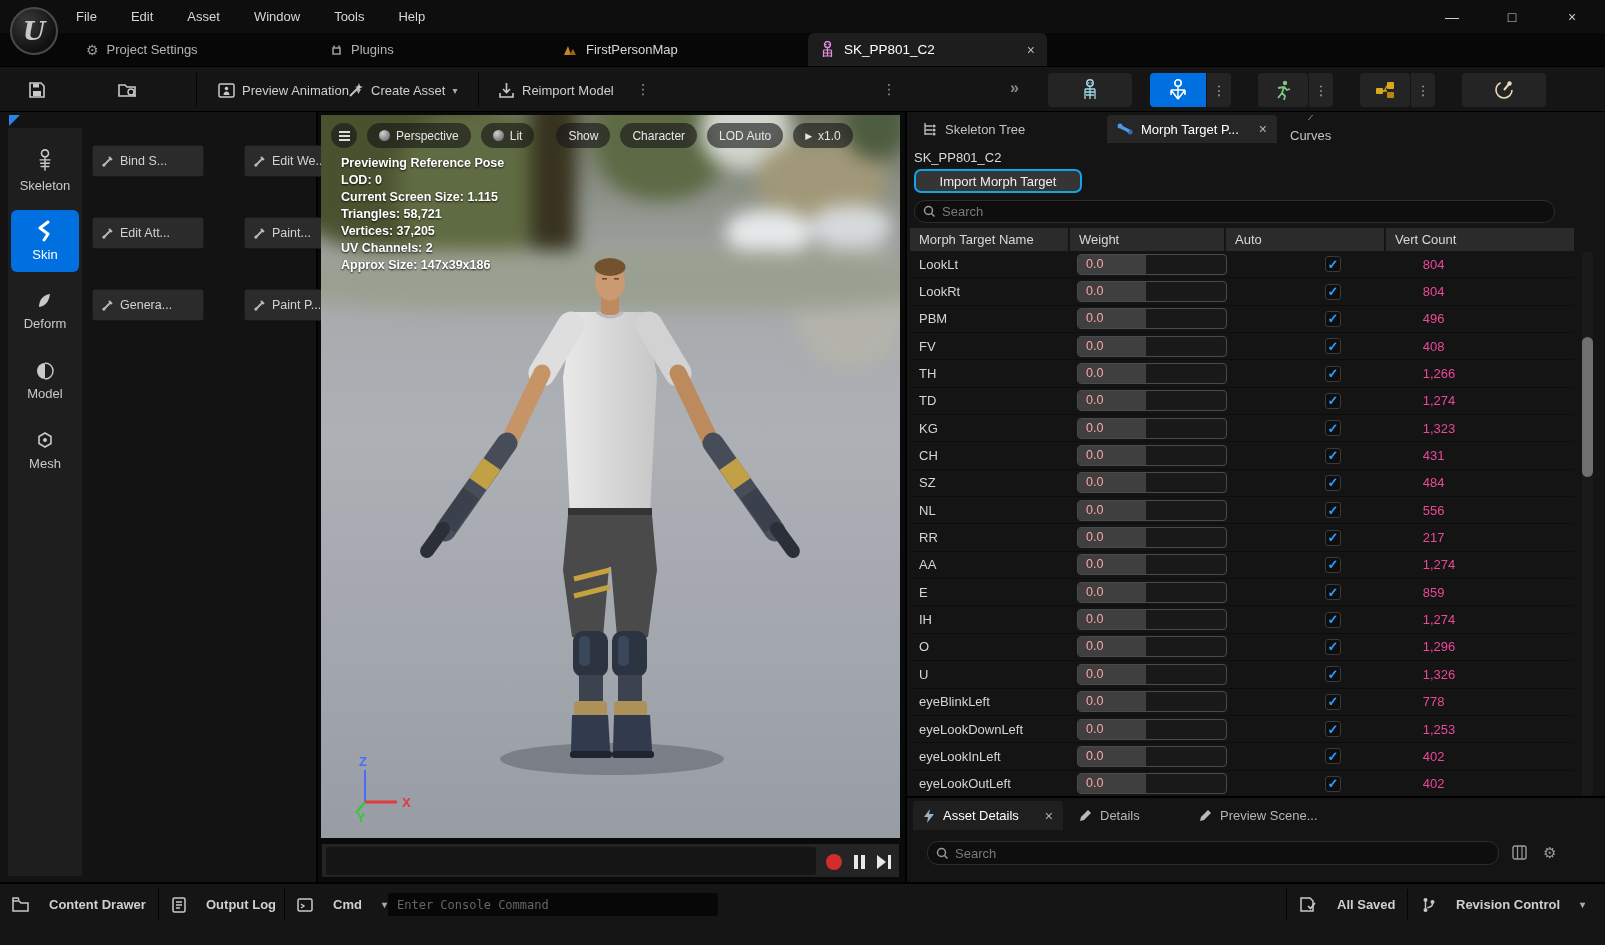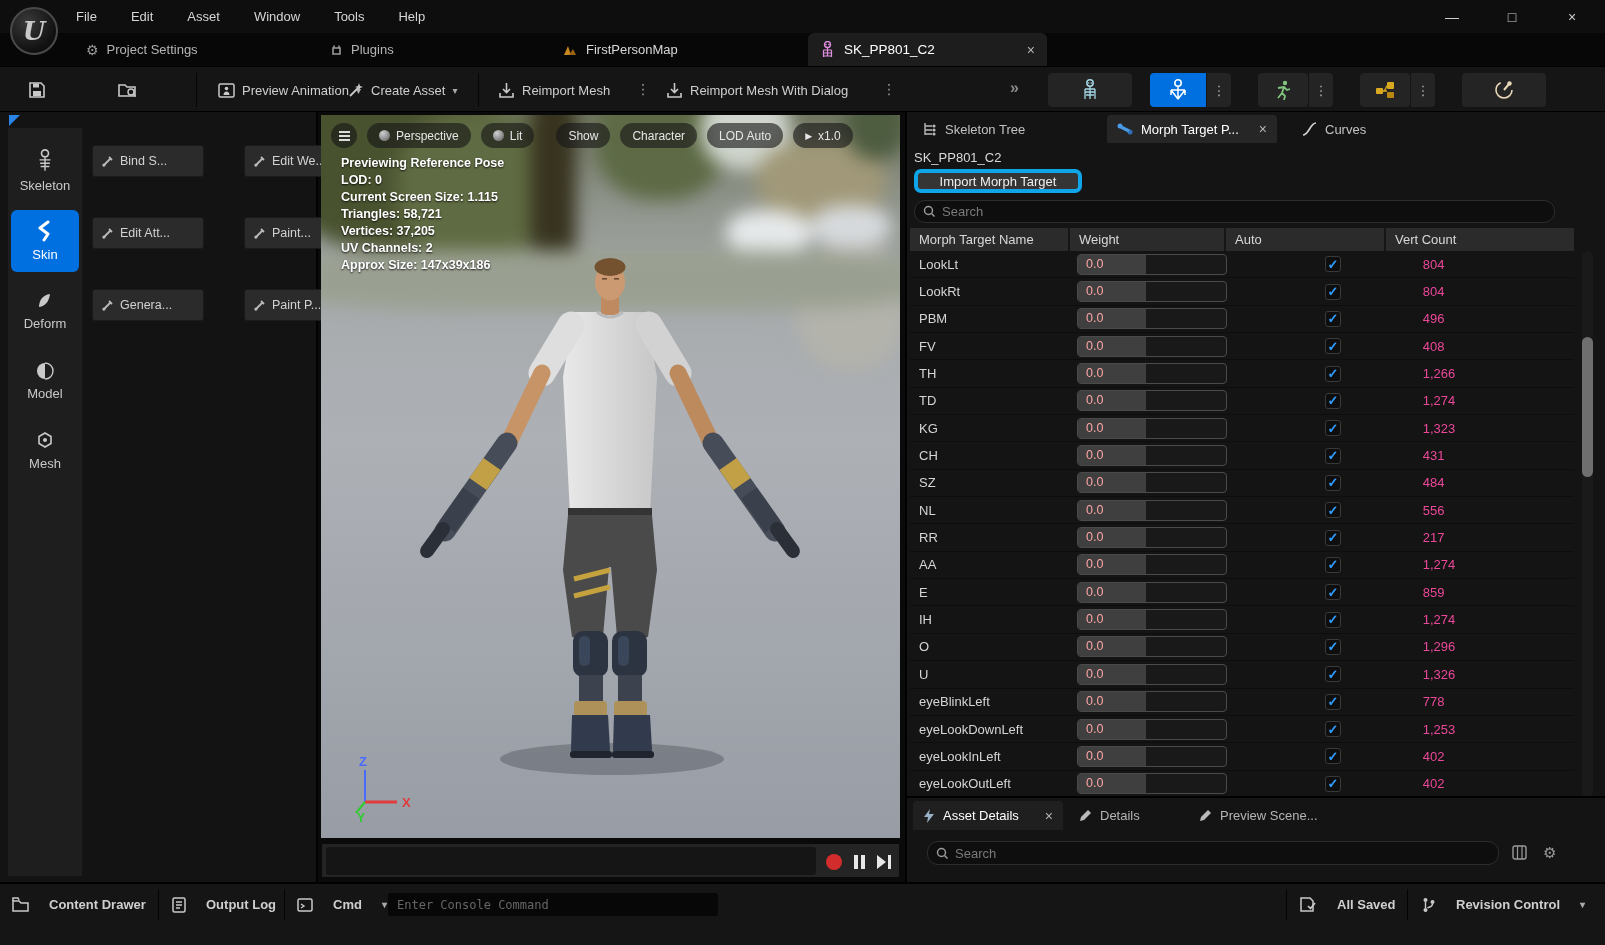--- a/index.html
+++ b/index.html
@@ -71,21 +71,21 @@
   .pausebars i{display:block;width:4px;height:14px;background:#e8e8e8;}
   #step{display:flex;align-items:center;gap:2px;}
   #step .tri{width:0;height:0;border-left:9px solid #e8e8e8;border-top:7px solid transparent;border-bottom:7px solid transparent;}
   #step .bar{width:3px;height:14px;background:#e8e8e8;}
 
   
   #rightpanel{left:905px;top:112px;width:700px;height:770px;background:#141414;border-left:2px solid #010101;}
   .rtab{position:absolute;top:3px;height:28px;display:flex;align-items:center;gap:8px;color:#c2c2c2;font-size:13px;}
   .rtab.active{background:#262626;border-radius:4px 4px 0 0;color:#ffffff;padding:0 10px;}
   #rp-asset-name{left:7px;top:38px;color:#dadada;font-size:13px;}
-  #import-btn{left:7px;top:57px;width:168px;height:24px;background:#353535;border:4px solid #0ea5e9;border-radius:7px;
+  #import-btn{left:7px;top:57px;width:168px;height:24px;background:#353535;border:2px solid #0ea5e9;border-radius:7px;
     display:flex;align-items:center;justify-content:center;color:#efefef;font-size:13px;}
   .searchbox{background:#0e0e0e;border:1px solid #2d2d2d;border-radius:11px;display:flex;align-items:center;gap:6px;padding:0 8px;}
   .searchbox input{flex:1;background:transparent;border:none;outline:none;color:#dddddd;font-size:13px;}
   .searchbox input::placeholder{color:#7a7a7a;}
   #mt-search{left:7px;top:88px;width:641px;height:23px;}
   #mt-header{left:3px;top:116px;width:664px;height:23px;display:flex;}
   .hcell{background:#2b2b2b;border-right:2px solid #161616;display:flex;align-items:center;padding-left:9px;
     color:#d8d8d8;font-size:13px;height:23px;}
   #mt-rows{left:3px;top:139px;width:664px;height:547px;overflow:hidden;}
   .mt-row{display:flex;align-items:center;height:27.35px;border-bottom:1px solid #0d0d0d;gap:24px;}
@@ -208,30 +208,23 @@
         </svg>
       <span>Create Asset</span>
       <span class="chev">▾</span>
     </div>
     <div class="tb-sep" style="left:478px;"></div>
     <div class="tb-btn" style="left:492px;">
       <svg width="17" height="17" viewBox="0 0 17 17">
         <path d="M8.5 1v9 M5 7l3.5 3.5L12 7" stroke="#c9c9c9" stroke-width="1.6" fill="none"></path>
         <path d="M2 11v4h13v-4" stroke="#c9c9c9" stroke-width="1.6" fill="none"></path>
         </svg>
-      <span>Reimport Mesh</span>
+      <span>Reimport Model</span>
     </div>
     <span class="tb-dots abs" style="left:636px;top:14px;">⋮</span>
-    <div class="tb-btn" style="left:660px;">
-      <svg width="17" height="17" viewBox="0 0 17 17">
-        <path d="M8.5 1v9 M5 7l3.5 3.5L12 7" stroke="#c9c9c9" stroke-width="1.6" fill="none"></path>
-        <path d="M2 11v4h13v-4" stroke="#c9c9c9" stroke-width="1.6" fill="none"></path>
-        </svg>
-      <span>Reimport Mesh With Dialog</span>
-    </div>
     <span class="tb-dots abs" style="left:882px;top:14px;">⋮</span>
 
     <span class="abs" style="left:1010px;top:12px;color:#8a8a8a;font-size:16px;font-weight:700;">»</span>
 
     <div class="asset-btn" style="left:1048px;width:84px;">
       <svg width="18" height="22" viewBox="0 0 18 22">
         <circle cx="9" cy="4" r="3.2" fill="none" stroke="#a5d8e8" stroke-width="1.5"></circle>
         <circle cx="7.7" cy="4" r="0.8" fill="#a5d8e8"></circle>
           <circle cx="10.3" cy="4" r="0.8" fill="#a5d8e8"></circle>
         <path d="M9 8v12 M4 10h10 M4.5 13h9 M5 16h8 M4 10v10 M14 10v10" stroke="#a5d8e8" stroke-width="1.3" fill="none"></path>
@@ -498,21 +491,21 @@
     </div>
     <div class="rtab active" style="left:200px;width:170px;">
       <svg width="16" height="12" viewBox="0 0 16 12">
         <circle cx="3" cy="3" r="2.5" fill="#4a9ae8"></circle>
           <circle cx="13" cy="9" r="2.5" fill="#2e6eb8"></circle>
         <path d="M4 4l8 4" stroke="#4a9ae8" stroke-width="3.4"></path>
         </svg>
       <span>Morph Target P...</span>
       <span class="tab-close">×</span>
     </div>
-    <div class="rtab" style="left:395px;">
+    <div class="rtab" style="left:383px;flex-direction:column;">
       <svg width="15" height="14" viewBox="0 0 15 14">
         <path d="M1 13C7 13 8 1 14 1" stroke="#cfcfcf" stroke-width="1.7" fill="none"></path>
         </svg>
       <span>Curves</span>
     </div>
 
     <div id="rp-asset-name" class="abs">SK_PP801_C2</div>
     <div id="import-btn" class="abs">Import Morph Target</div>
 
     <div id="mt-search" class="searchbox abs">

